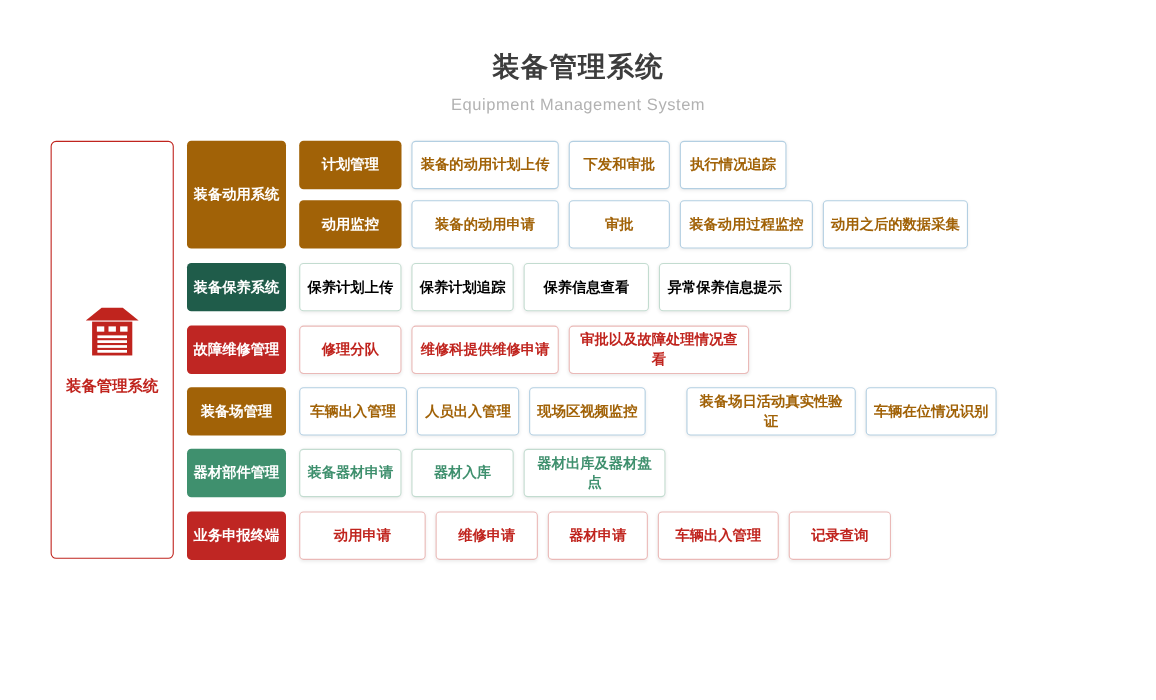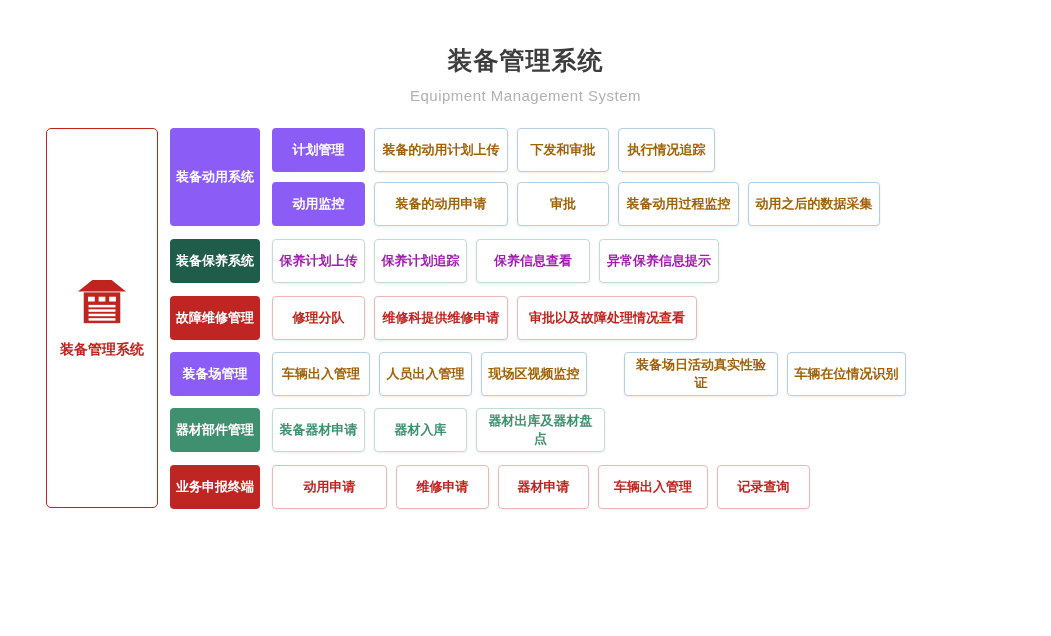--- a/index.html
+++ b/index.html
@@ -19,33 +19,33 @@
     display:flex; flex-direction:column; align-items:center; justify-content:center;
   }
   .root-label { margin-top:10px; font-size:14px; font-weight:bold; color:#c0241e; }
 
   
   .cat {
     width:90px; border-radius:4px; color:#ffffff; font-size:13px; font-weight:bold;
     display:flex; align-items:center; justify-content:center; text-align:center;
     flex:0 0 auto;
   }
-  .fill-blue { background:#8b5cf6; }
+  .fill-blue { background:#a16207; }
   .fill-dgreen { background:#1f5c4a; }
   .fill-green { background:#3f906e; }
   .fill-red { background:#bf2623; }
 
   
   .item {
     background:#ffffff; border-radius:4px; font-size:13px; font-weight:bold;
     display:flex; align-items:center; justify-content:center; text-align:center;
     flex:0 0 auto; box-shadow:0 1px 3px rgba(0,0,0,0.07); padding:0 6px;
   }
   .it-blue  { color:#a16207; border:1px solid #b3cfe2; }
-  .it-green { color:#a21caf; border:1px solid #c3dcd0; }
+  .it-green { color:#000000; border:1px solid #c3dcd0; }
   .it-green2{ color:#3f906e; border:1px solid #c3dcd0; }
   .it-red   { color:#c0241e; border:1px solid #eab9b7; }
 
   .group-row { position:absolute; left:170px; height:44px; display:flex; }
   .group-row .cat { margin-right:12px; }
   .items { display:flex; gap:9px; height:100%; }
   .items .item { height:100%; }
 
   .cat-span { position:absolute; left:170px; top:128px; width:90px; height:98px; }
   .subrow { position:absolute; left:272px; height:44px; display:flex; gap:9px; }
@@ -101,21 +101,21 @@
     <div class="item it-green" style="width:114px;">保养信息查看</div>
     <div class="item it-green" style="width:120px;">异常保养信息提示</div>
   </div>
 </div>
 
 <div class="group-row" style="top:296px;">
   <div class="cat fill-red">故障维修管理</div>
   <div class="items">
     <div class="item it-red" style="width:93px;">修理分队</div>
     <div class="item it-red" style="width:134px;">维修科提供维修申请</div>
-    <div class="item it-red" style="width:180px;">审批以及故障处理情况查看</div>
+    <div class="item it-red" style="width:164px;">审批以及故障处理情况查看</div>
   </div>
 </div>
 
 <div class="group-row" style="top:352px;">
   <div class="cat fill-blue">装备场管理</div>
   <div class="items">
     <div class="item it-blue" style="width:98px;">车辆出入管理</div>
     <div class="item it-blue" style="width:93px;">人员出入管理</div>
     <div class="item it-blue" style="width:106px;">现场区视频监控</div>
     <div class="item it-blue" style="width:154px;margin-left:28px;">装备场日活动真实性验证</div>

